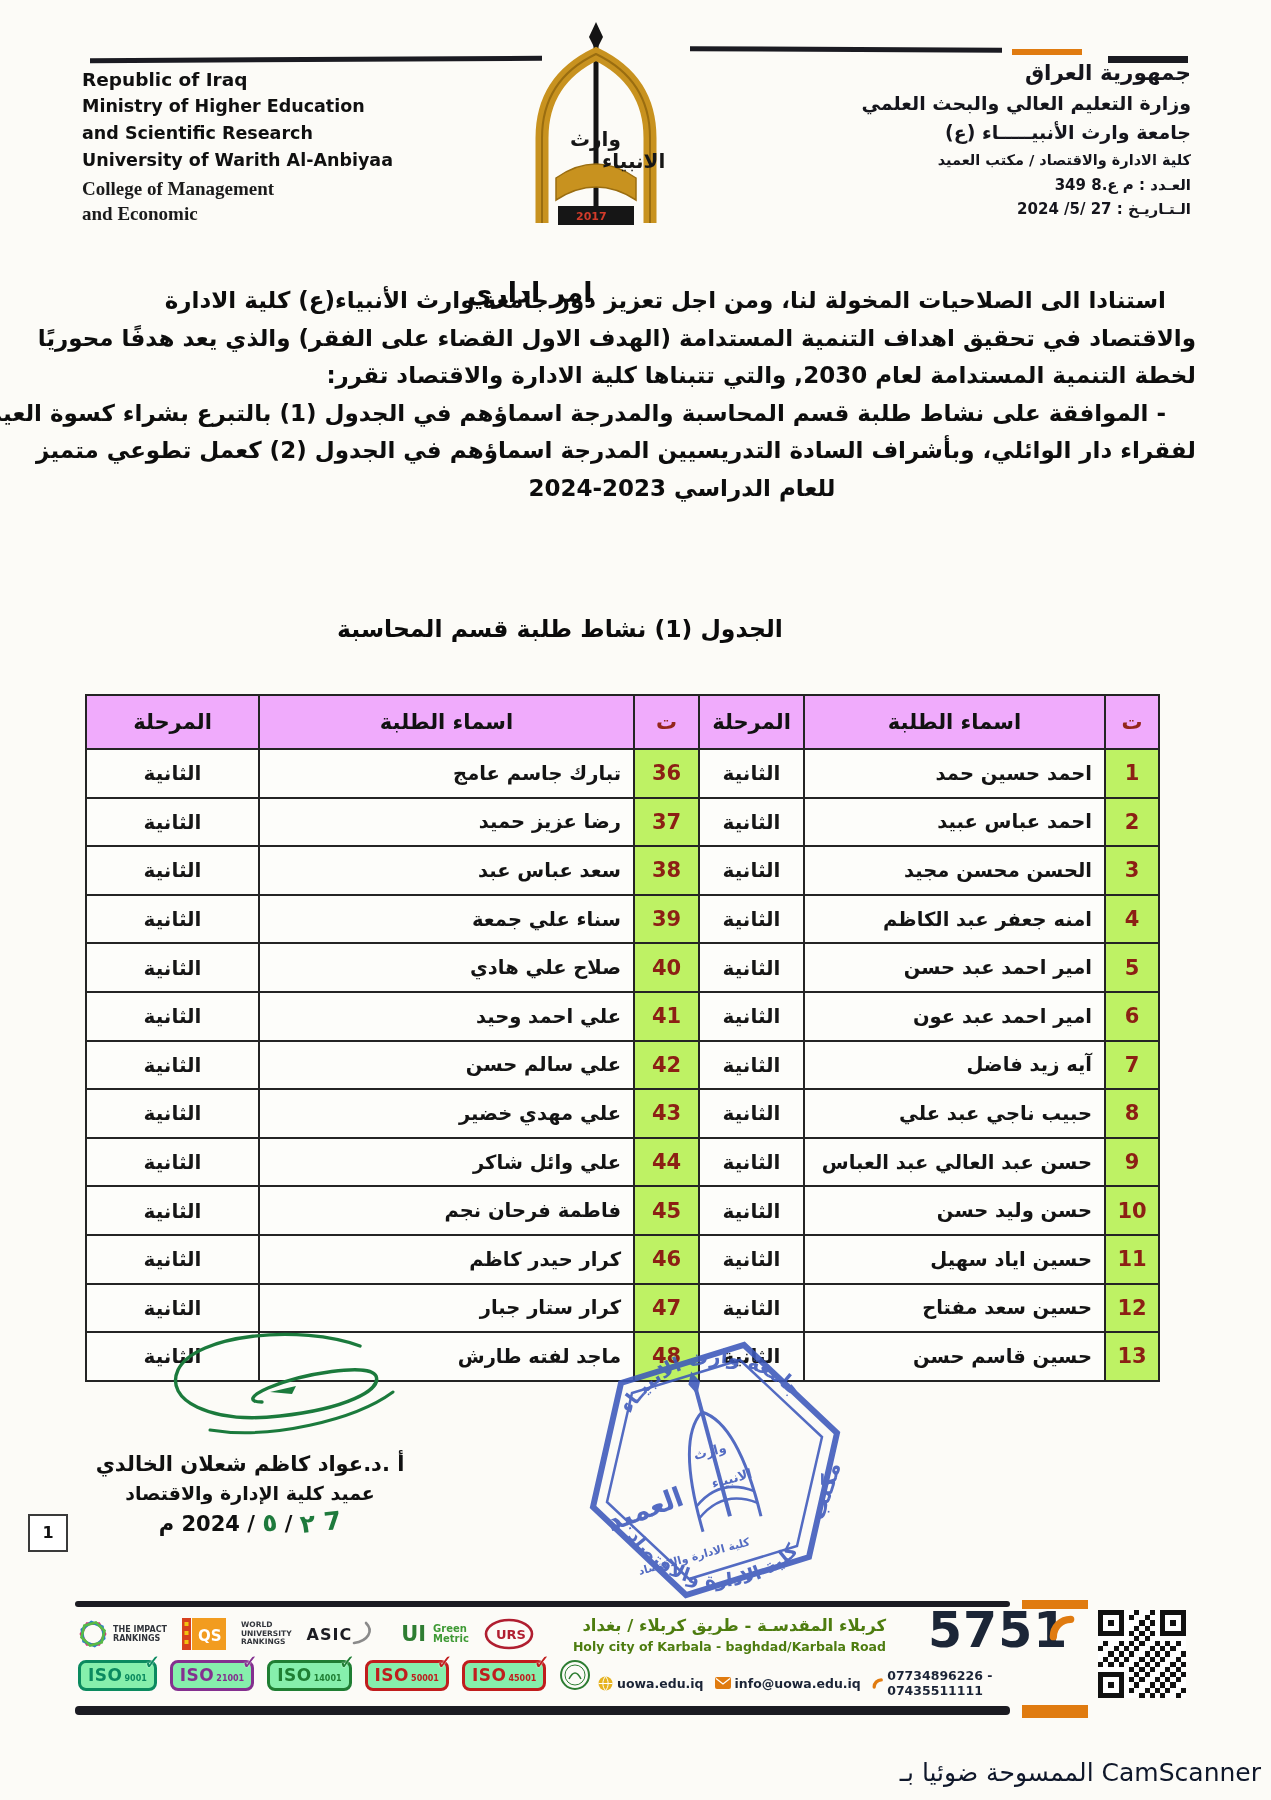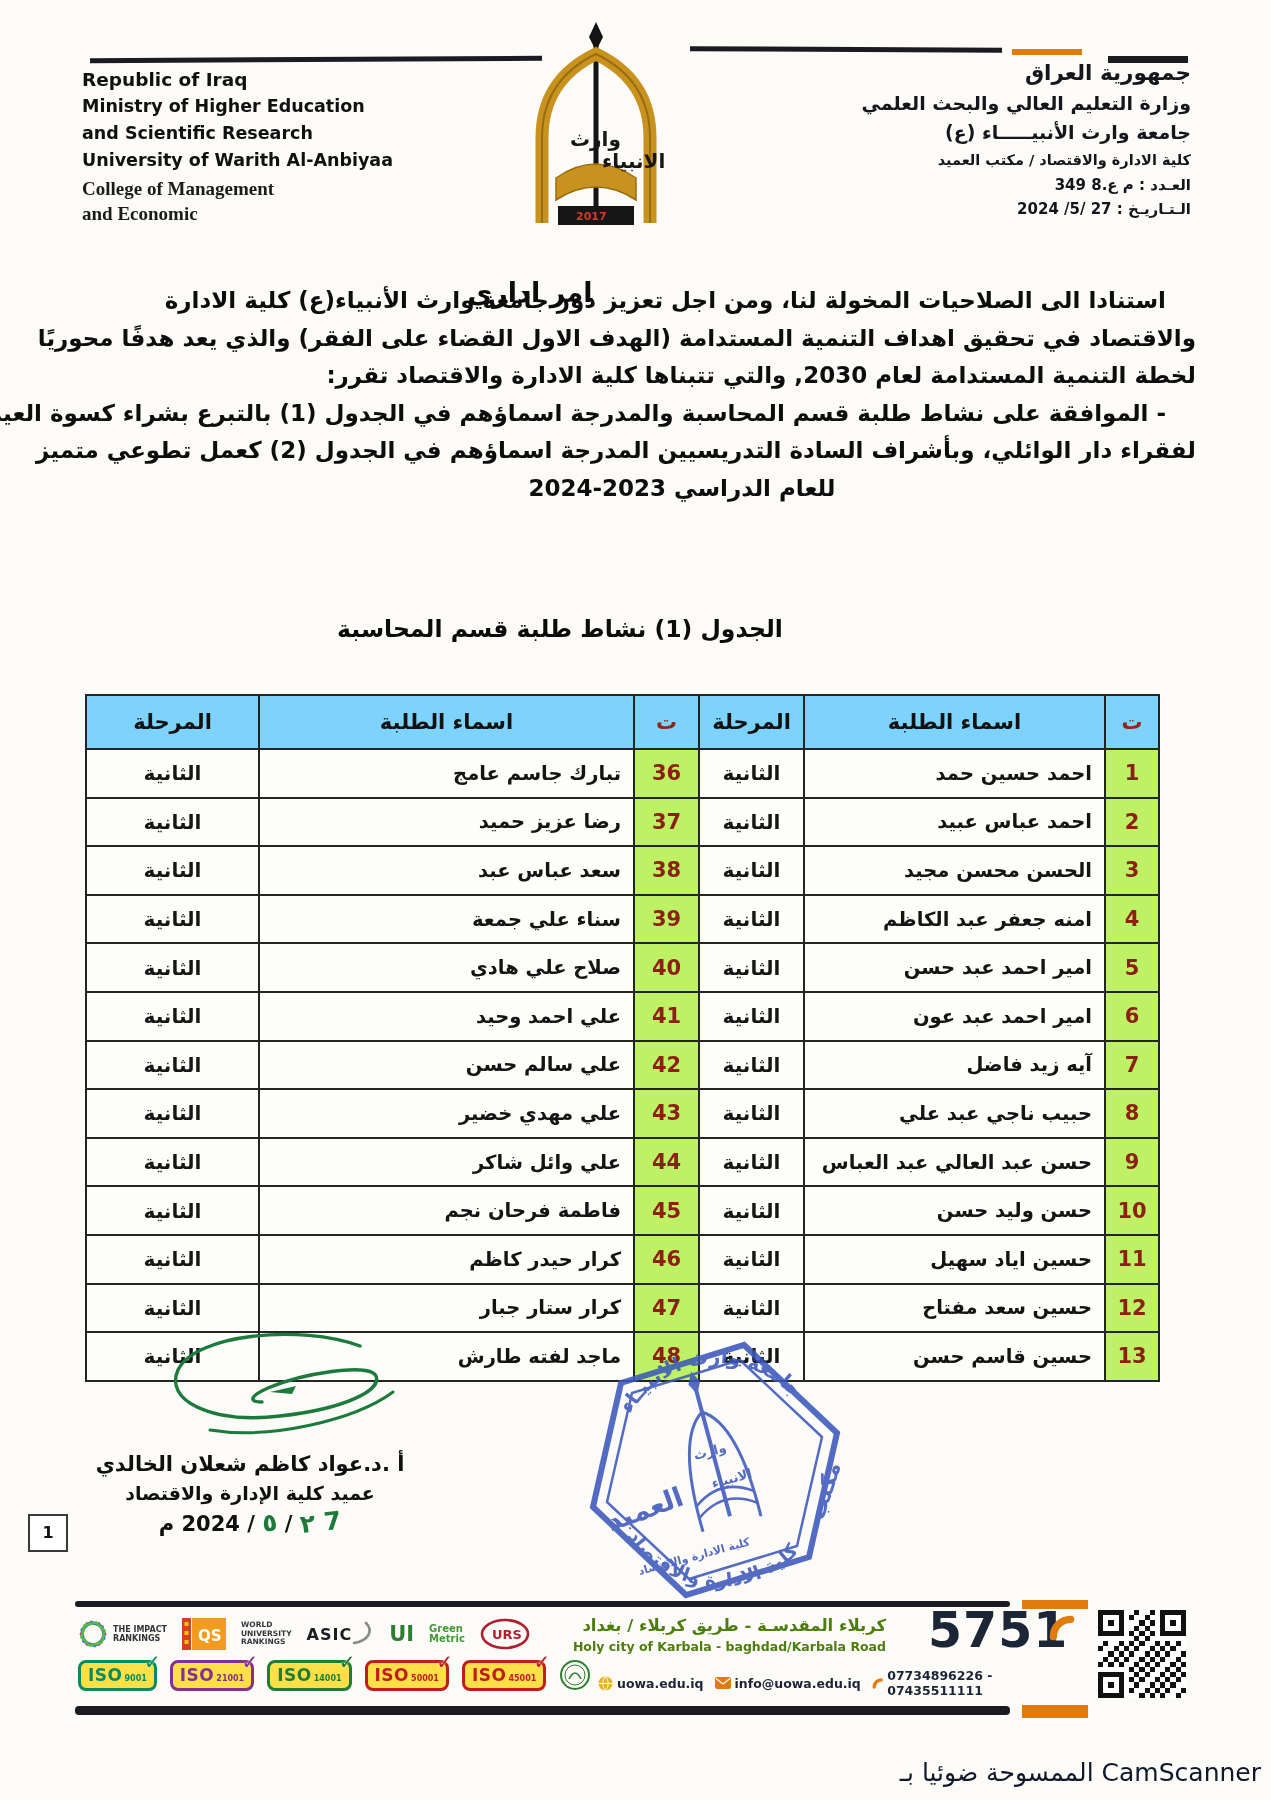--- a/index.html
+++ b/index.html
@@ -26,45 +26,45 @@
   #body-par{left:78px;top:282px;width:1118px;direction:rtl;font-size:23px;font-weight:700;
             line-height:37.5px;color:#0d0d0d;}
   #body-par .body-line{text-align:right;white-space:nowrap;}
   #body-par .body-line.indent{padding-right:30px;}
   #body-par .body-line.last{text-align:center;padding-left:90px;}
   
   #tbl-caption{left:0;top:615px;width:1120px;text-align:center;font-size:23.5px;font-weight:800;color:#0b0b0b;}
   #students-table{position:absolute;left:85px;top:694px;width:1073px;border-collapse:collapse;
                   direction:rtl;table-layout:fixed;background:#fdfdfa;}
   #students-table th,#students-table td{border:2px solid #242424;overflow:hidden;}
-  #students-table th{height:50px;background:#7dd3fc;font-size:21px;font-weight:800;color:#121212;}
+  #students-table th{height:50px;background:#f0abfc;font-size:21px;font-weight:800;color:#121212;}
   #students-table th.th-num{color:#93261b;}
   #students-table td{height:44.6px;font-weight:700;}
   #students-table td.td-num{background:#bef264;color:#8c2014;text-align:center;font-size:21px;}
   #students-table td.td-name{text-align:right;padding-right:12px;font-size:19.5px;color:#141414;}
   #students-table td.td-stage{text-align:center;font-size:20px;color:#161616;}
   
   #sig-name{left:85px;top:1452px;width:330px;text-align:center;direction:rtl;font-size:21px;font-weight:800;color:#101010;}
   #sig-title{left:85px;top:1482px;width:330px;text-align:center;direction:rtl;font-size:19px;font-weight:700;color:#101010;}
   #sig-date{left:85px;top:1508px;width:330px;text-align:center;direction:rtl;font-size:21px;font-weight:700;color:#101010;}
   #sig-date .hand{color:#1e7a3c;font-size:25px;display:inline-block;transform:rotate(-6deg);}
   
   #page-num{left:28px;top:1514px;width:36px;height:34px;border:2px solid #3a3a3a;background:#fff;
             text-align:center;line-height:34px;font-size:16px;font-weight:700;color:#111;}
   
   #rank-row{left:78px;top:1614px;width:585px;height:40px;display:flex;align-items:center;gap:15px;}
   .rk-txt{font-size:8px;font-weight:800;color:#30333a;line-height:9px;}
   .wur{font-size:7.5px;font-weight:800;color:#33363c;line-height:8.5px;}
   .asic{font-size:16px;font-weight:800;color:#1c1c22;letter-spacing:1px;display:flex;align-items:center;}
-  .uiwrap{display:flex;align-items:center;gap:15px;}
+  .uiwrap{display:flex;align-items:center;gap:7px;margin-left:12px;}
   .ui-big{font-size:21px;font-weight:800;color:#2e7d32;}
   .ui-stack{font-size:10px;font-weight:800;color:#3f9a35;line-height:10px;}
   #iso-row{left:78px;top:1656px;width:600px;height:38px;display:flex;align-items:center;gap:13px;}
   .iso-badge{position:relative;display:inline-flex;align-items:baseline;border:3px solid var(--c);
-             border-radius:8px;background:#fde047;padding:2px 9px 3px 7px;color:var(--c);}
+             border-radius:8px;background:#86efac;padding:2px 9px 3px 7px;color:var(--c);}
   .iso-badge .iso-l{font-size:17px;font-weight:800;letter-spacing:.5px;}
   .iso-badge .iso-n{font-size:8px;font-weight:700;margin-right:-2px;margin-left:2px;}
   .iso-badge .iso-chk{position:absolute;top:-13px;right:-7px;font-size:20px;font-weight:800;color:var(--c);
                       text-shadow:0 0 2px #fff;}
   #addr{left:564px;top:1616px;width:322px;text-align:right;color:#4d7c0f;}
   #addr .ar{direction:rtl;font-size:16.5px;font-weight:800;}
   #addr .en{font-size:12.5px;font-weight:700;margin-top:4px;}
   #hotline{left:928px;top:1602px;font-size:49px;font-weight:800;color:#1c2637;letter-spacing:1px;}
   #contact-row{left:598px;top:1668px;width:470px;display:flex;align-items:center;gap:11px;
                font-size:12.5px;font-weight:700;color:#1b2436;}

